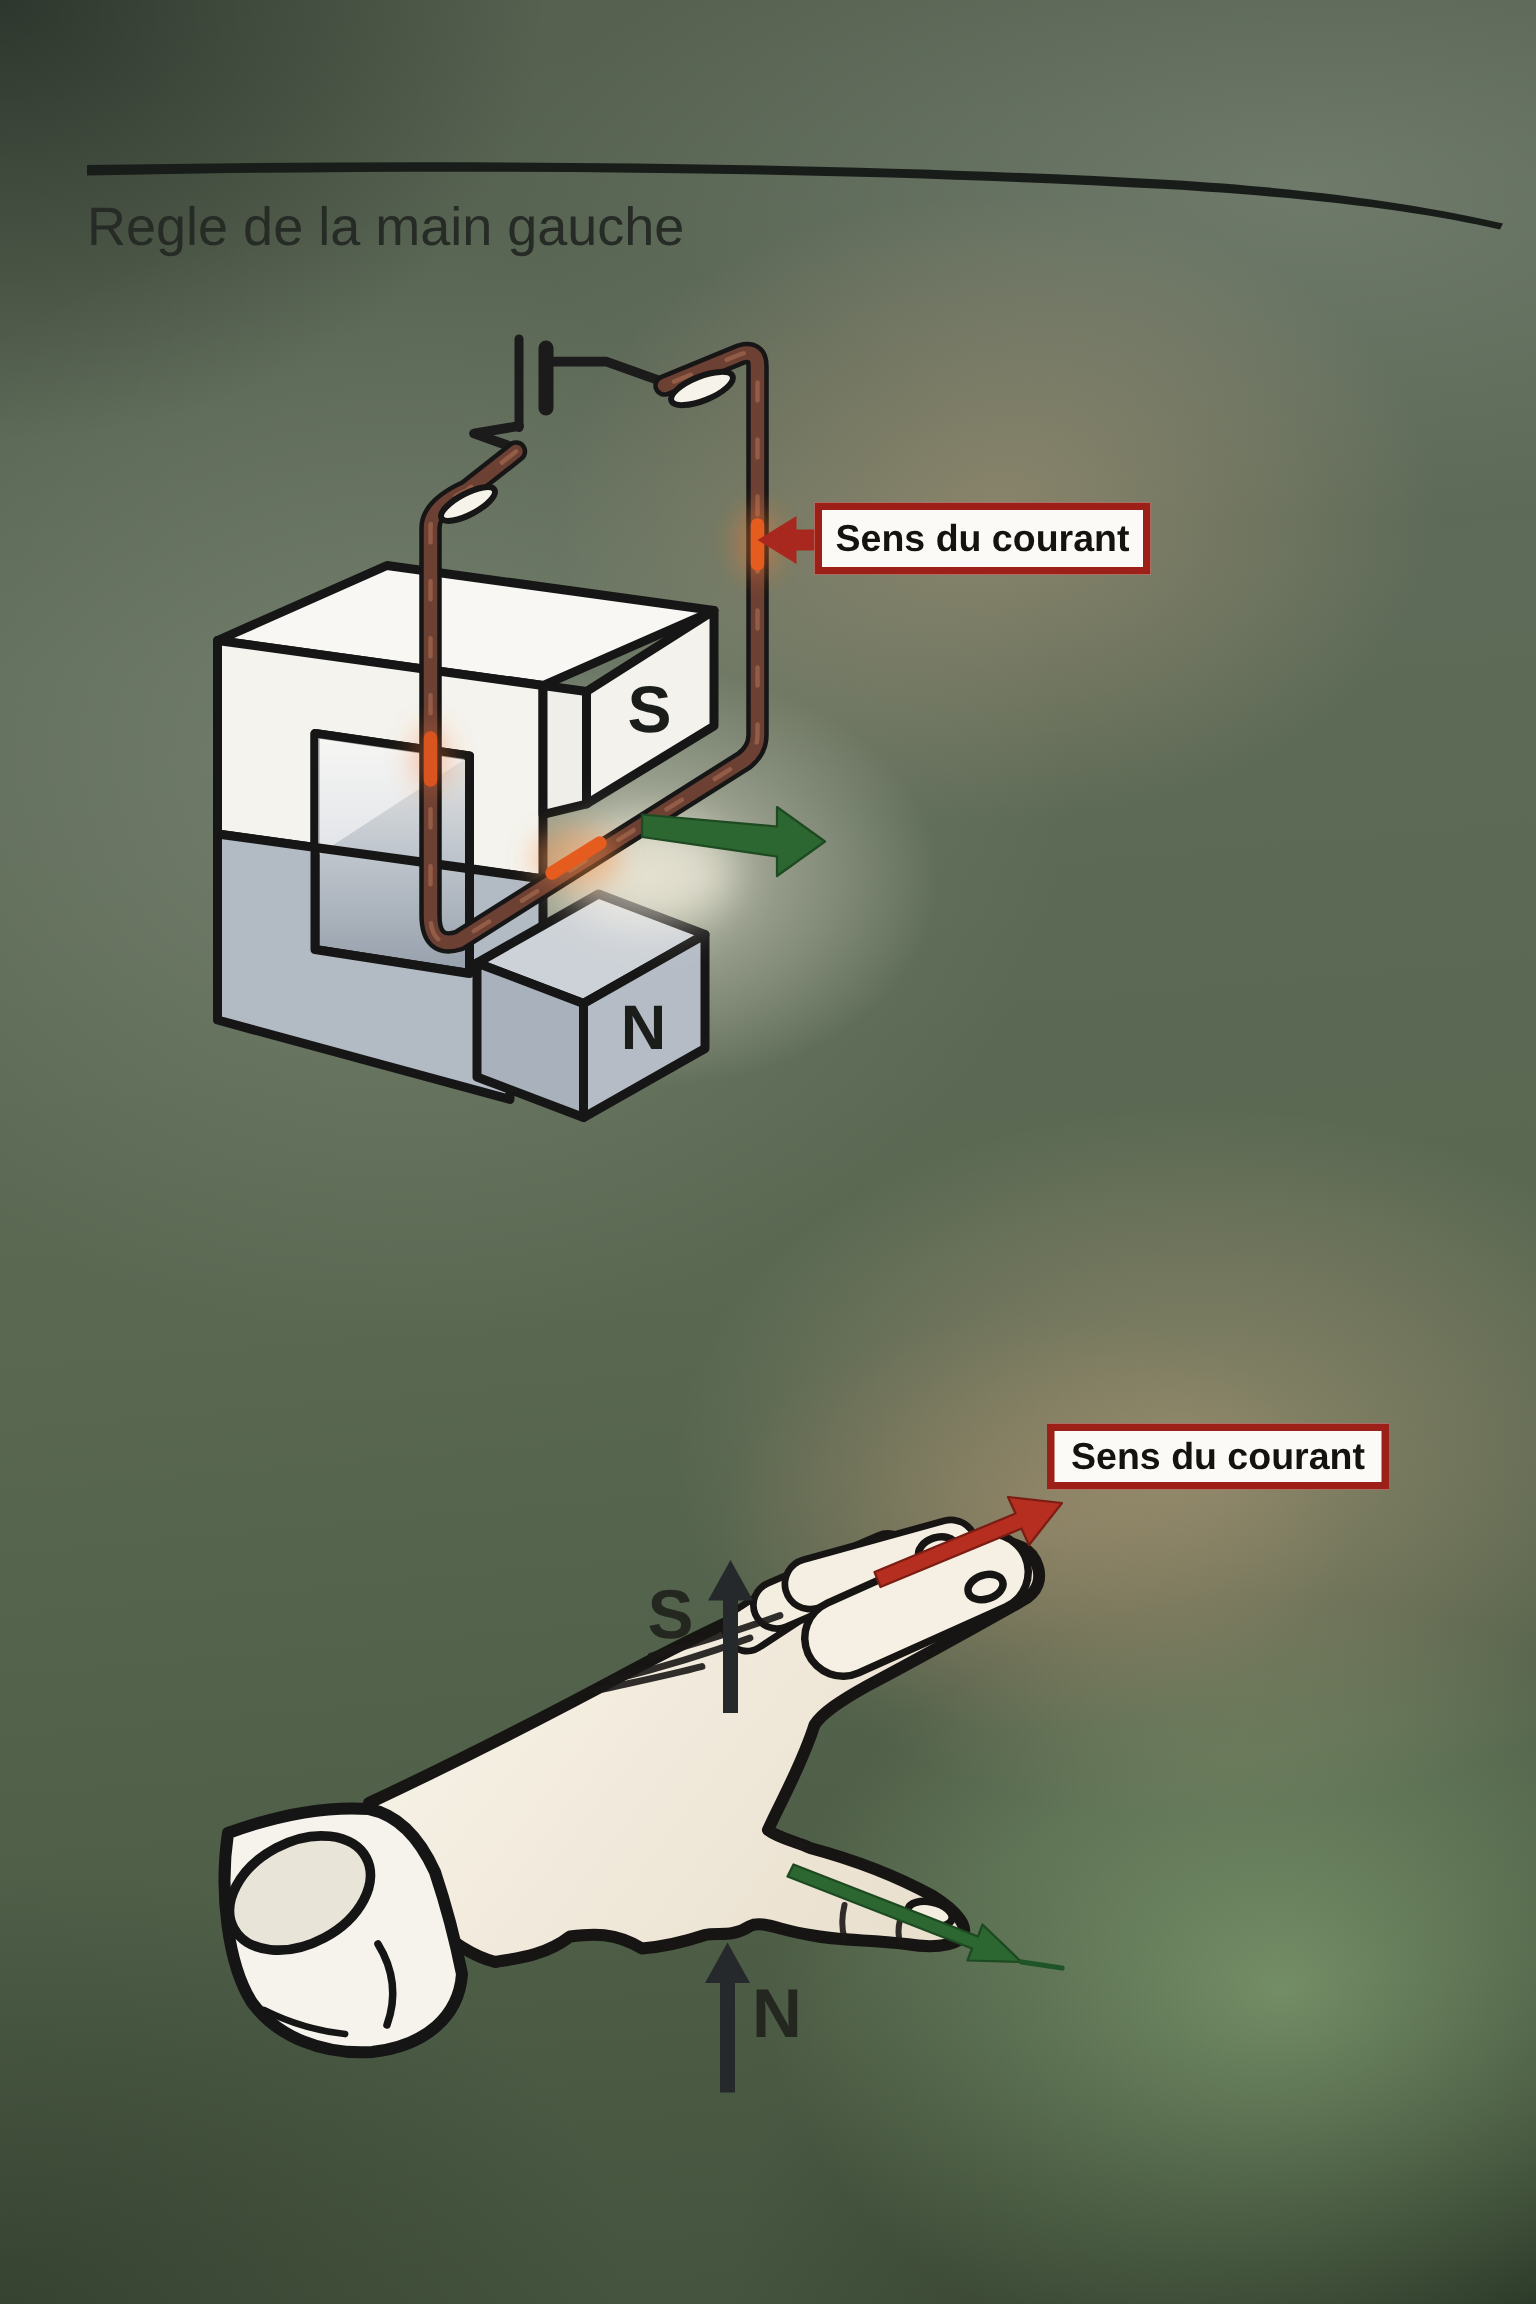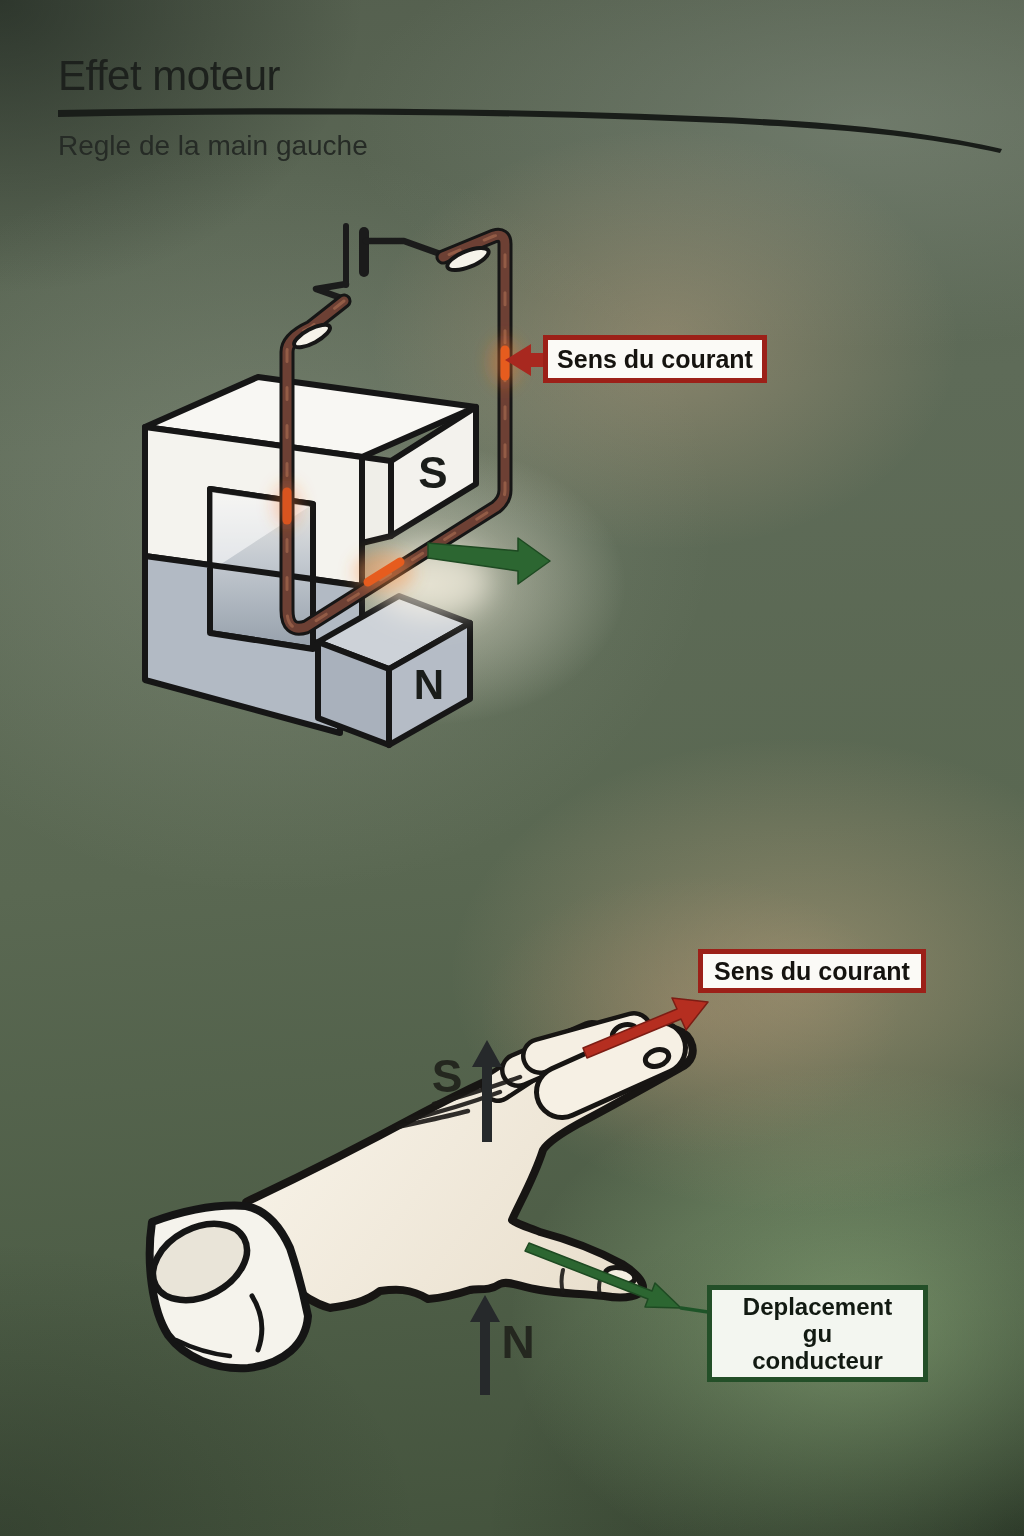--- a/index.html
+++ b/index.html
@@ -15,21 +15,21 @@
       radial-gradient(620px 520px at 270px 520px, rgba(198,203,188,0.22), rgba(198,203,188,0) 72%),
       radial-gradient(700px 300px at 85% 8%, rgba(152,162,150,0.35), rgba(152,162,150,0) 75%),
       radial-gradient(520px 420px at 0% 0%, rgba(14,21,17,0.55), rgba(14,21,17,0) 70%),
       radial-gradient(720px 520px at 100% 100%, rgba(10,20,12,0.45), rgba(10,20,12,0) 75%),
       radial-gradient(600px 420px at 0% 100%, rgba(20,28,20,0.32), rgba(20,28,20,0) 70%),
       linear-gradient(175deg,#55604f 0%, #5e6b58 28%, #5a6852 55%, #4e5e47 80%, #43523c 100%);
   }
   #art{position:absolute;left:0;top:0;}
   .txt{position:absolute;white-space:nowrap;}
   #page-title{left:58px;top:52px;font-size:42px;font-weight:500;color:#1d211d;letter-spacing:-0.5px;}
-  #page-subtitle{left:58px;top:130px;font-size:28px;font-weight:500;color:#262b26;}
+  #page-subtitle{left:58px;top:130px;font-size:36px;font-weight:500;color:#262b26;}
   .label-box{
     position:absolute;display:flex;align-items:center;justify-content:center;text-align:right;
     background:#fbfaf6;font-weight:700;color:#15130f;box-sizing:content-box;
   }
   #box-current-top{left:543px;top:335px;width:214px;height:38px;border:5px solid #9c2018;font-size:25px;}
   #box-current-bottom{left:698px;top:949px;width:218px;height:34px;border:5px solid #9c2018;font-size:25px;}
   #box-displacement{
     left:707px;top:1285px;width:211px;height:87px;border:5px solid #234f28;
     font-size:24px;line-height:27px;flex-direction:column;background:#f3f6f0;color:#121a12;
   }
@@ -185,30 +185,24 @@
 
       <polygon fill="#b52e20" stroke="#7c1d14" stroke-width="1.5" points="583,1048 677,1009 672,998 708,1002 686,1030 681,1019 587,1058"></polygon>
 
       <g>
         <polygon fill="#2c6631" stroke="#1e4a22" stroke-width="1.5" points="529,1243 652,1291 655,1283 681,1308 645,1307 648,1299 525,1251"></polygon>
         <line x1="681" y1="1308" x2="708" y2="1312" stroke="#1e5428" stroke-width="3.5"></line>
       </g>
     </g>
   </svg>
 
-  <div class="txt" id="page-title">Effet moteur</div>
   <div class="txt" id="page-subtitle">Regle de la main gauche</div>
 
   <div class="label-box" id="box-current-top">
     <span>Sens du courant</span>
   </div>
 
   <div class="label-box" id="box-current-bottom">
     <span>Sens du courant</span>
   </div>
 
-  <div class="label-box" id="box-displacement">
-    <span>Deplacement</span>
-    <span>gu</span>
-    <span>conducteur</span>
-  </div>
 
 </div>
 
 </body></html>

